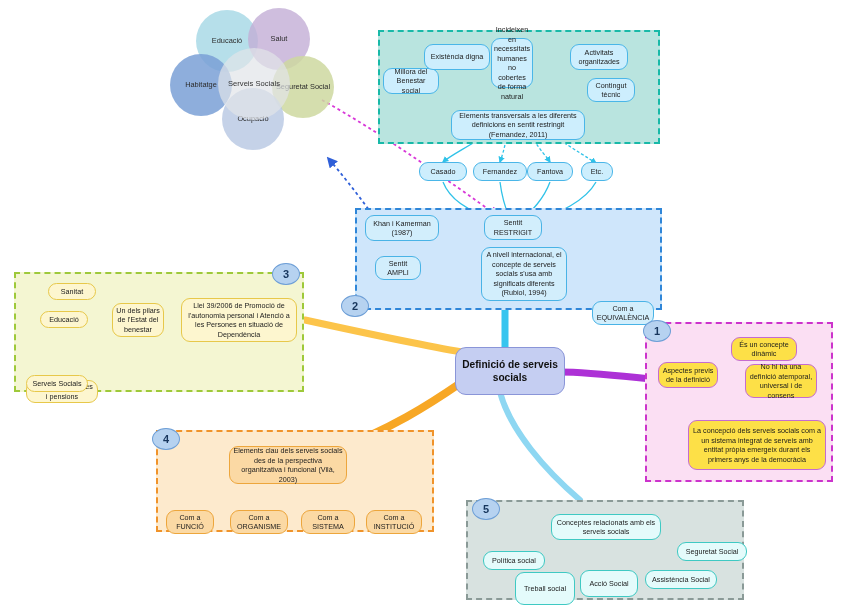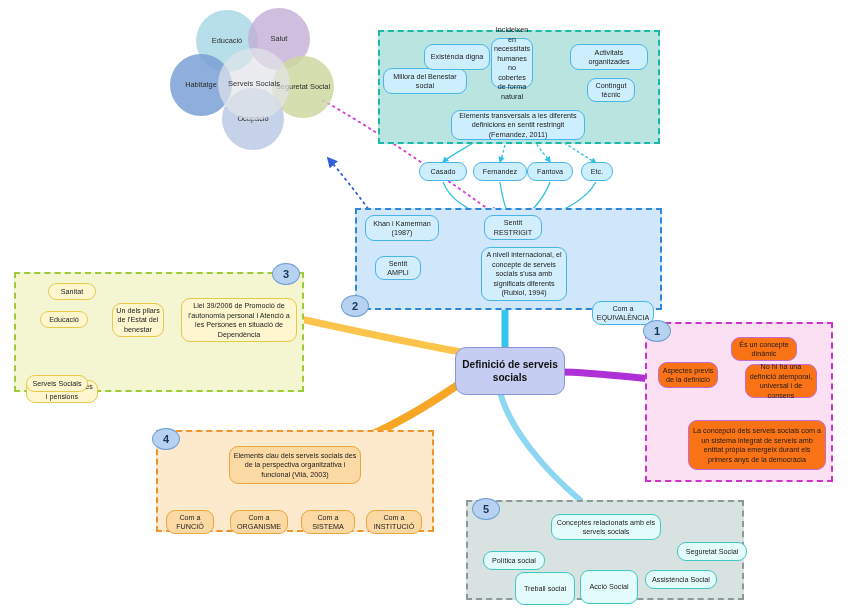--- a/index.html
+++ b/index.html
@@ -29,21 +29,21 @@
         font-size:7.2px;line-height:1.32;color:#1b1b1b;padding:2px 3px;z-index:20;}
 
   
   .n-blue{background:#cdeefd;border:1.1px solid #4ab6e8;}
   .n-blue2{background:#d2eefc;border:1.1px solid #49b3e6;}
   
   .n-yel{background:#fdf6cf;border:1.1px solid #e7c84a;}
   
   .n-org{background:#fbd9a4;border:1.1px solid #eda63c;}
   
-  .n-pink{background:#f97316;border:1.1px solid #c46cd0;}
+  .n-pink{background:#fde047;border:1.1px solid #c46cd0;}
   
   .n-cyn{background:#e4fbfb;border:1.1px solid #3fc9c3;}
 
   .center{position:absolute;left:455px;top:347px;width:108px;height:46px;
           background:#c5cef2;border:1.4px solid #8a95d8;border-radius:11px;
           display:flex;align-items:center;justify-content:center;text-align:center;
           font-size:10.2px;font-weight:bold;color:#101010;line-height:1.28;z-index:25;}
 
   
   .venn{position:absolute;left:160px;top:2px;width:190px;height:152px;}
@@ -173,24 +173,24 @@
   <div class="group g5"></div>
 
   <div class="badge" style="left:643px;top:320px;">1</div>
   <div class="badge" style="left:341px;top:295px;">2</div>
   <div class="badge" style="left:272px;top:263px;">3</div>
   <div class="badge" style="left:152px;top:428px;">4</div>
   <div class="badge" style="left:472px;top:498px;">5</div>
 
   <div class="center">Definició de serveis socials</div>
 
-  <div class="node n-blue" style="left:383px;top:68px;width:84px;height:26px;">Millora del Benestar social</div>
+  <div class="node n-blue" style="left:383px;top:68px;width:56px;height:26px;">Millora del Benestar social</div>
   <div class="node n-blue" style="left:424px;top:44px;width:66px;height:26px;">Existència digna</div>
   <div class="node n-blue" style="left:491px;top:38px;width:42px;height:50px;">Incideixen en necessitats humanes no cobertes de forma natural</div>
-  <div class="node n-blue" style="left:570px;top:44px;width:78px;height:26px;">Activitats organitzades</div>
+  <div class="node n-blue" style="left:570px;top:44px;width:58px;height:26px;">Activitats organitzades</div>
   <div class="node n-blue" style="left:587px;top:78px;width:48px;height:24px;">Contingut tècnic</div>
   <div class="node n-blue" style="left:451px;top:110px;width:134px;height:30px;">Elements transversals a les diferents definicions en sentit restringit (Fernandez, 2011)</div>
 
   <div class="node n-blue" style="left:419px;top:162px;width:48px;height:19px;">Casado</div>
   <div class="node n-blue" style="left:473px;top:162px;width:54px;height:19px;">Fernandez</div>
   <div class="node n-blue" style="left:527px;top:162px;width:46px;height:19px;">Fantova</div>
   <div class="node n-blue" style="left:581px;top:162px;width:32px;height:19px;">Etc.</div>
 
   <div class="node n-blue2" style="left:365px;top:215px;width:74px;height:26px;">Khan i Kamerman (1987)</div>
   <div class="node n-blue2" style="left:375px;top:256px;width:46px;height:24px;">Sentit AMPLI</div>
@@ -198,31 +198,31 @@
   <div class="node n-blue2" style="left:481px;top:247px;width:86px;height:54px;">A nivell internacional, el concepte de serveis socials s'usa amb significats diferents (Rubiol, 1994)</div>
   <div class="node n-blue2" style="left:592px;top:258px;width:62px;height:24px;margin-top:43px;">Com a EQUIVALÈNCIA</div>
 
   <div class="node n-yel" style="left:48px;top:283px;width:48px;height:17px;">Sanitat</div>
   <div class="node n-yel" style="left:40px;top:311px;width:48px;height:17px;">Educació</div>
   <div class="node n-yel" style="left:26px;top:340px;width:72px;height:23px;margin-top:40px;">Garantia de rendes i pensions</div>
   <div class="node n-yel" style="left:26px;top:375px;width:62px;height:17px;">Serveis Socials</div>
   <div class="node n-yel" style="left:112px;top:303px;width:52px;height:34px;">Un dels pilars de l'Estat del benestar</div>
   <div class="node n-yel" style="left:181px;top:298px;width:116px;height:44px;">Llei 39/2006 de Promoció de l'autonomia personal i Atenció a les Persones en situació de Dependència</div>
 
-  <div class="node n-org" style="left:229px;top:446px;width:132px;height:38px;">Elements clau dels serveis socials des de la perspectiva organitzativa i funcional (Vilà, 2003)</div>
+  <div class="node n-org" style="left:229px;top:446px;width:118px;height:38px;">Elements clau dels serveis socials des de la perspectiva organitzativa i funcional (Vilà, 2003)</div>
   <div class="node n-org" style="left:166px;top:510px;width:48px;height:24px;">Com a FUNCIÓ</div>
   <div class="node n-org" style="left:230px;top:510px;width:58px;height:24px;">Com a ORGANISME</div>
   <div class="node n-org" style="left:301px;top:510px;width:54px;height:24px;">Com a SISTEMA</div>
   <div class="node n-org" style="left:366px;top:510px;width:56px;height:24px;">Com a INSTITUCIÓ</div>
 
   <div class="node n-pink" style="left:658px;top:362px;width:60px;height:26px;">Aspectes previs de la definició</div>
   <div class="node n-pink" style="left:731px;top:337px;width:66px;height:24px;">És un concepte dinàmic</div>
   <div class="node n-pink" style="left:745px;top:364px;width:72px;height:34px;">No hi ha una definició atemporal, universal i de consens</div>
   <div class="node n-pink" style="left:688px;top:420px;width:138px;height:50px;">La concepció dels serveis socials com a un sistema integrat de serveis amb entitat pròpia emergeix durant els primers anys de la democràcia</div>
 
   <div class="node n-cyn" style="left:551px;top:514px;width:110px;height:26px;">Conceptes relacionats amb els serveis socials</div>
   <div class="node n-cyn" style="left:483px;top:551px;width:62px;height:19px;">Política social</div>
   <div class="node n-cyn" style="left:515px;top:572px;width:60px;height:33px;">Treball social</div>
-  <div class="node n-cyn" style="left:580px;top:570px;width:58px;height:34px;">Acció Social</div>
+  <div class="node n-cyn" style="left:580px;top:570px;width:58px;height:27px;">Acció Social</div>
   <div class="node n-cyn" style="left:645px;top:570px;width:72px;height:19px;">Assistència Social</div>
   <div class="node n-cyn" style="left:677px;top:542px;width:70px;height:19px;">Seguretat Social</div>
 
 </div>
 
 </body></html>

